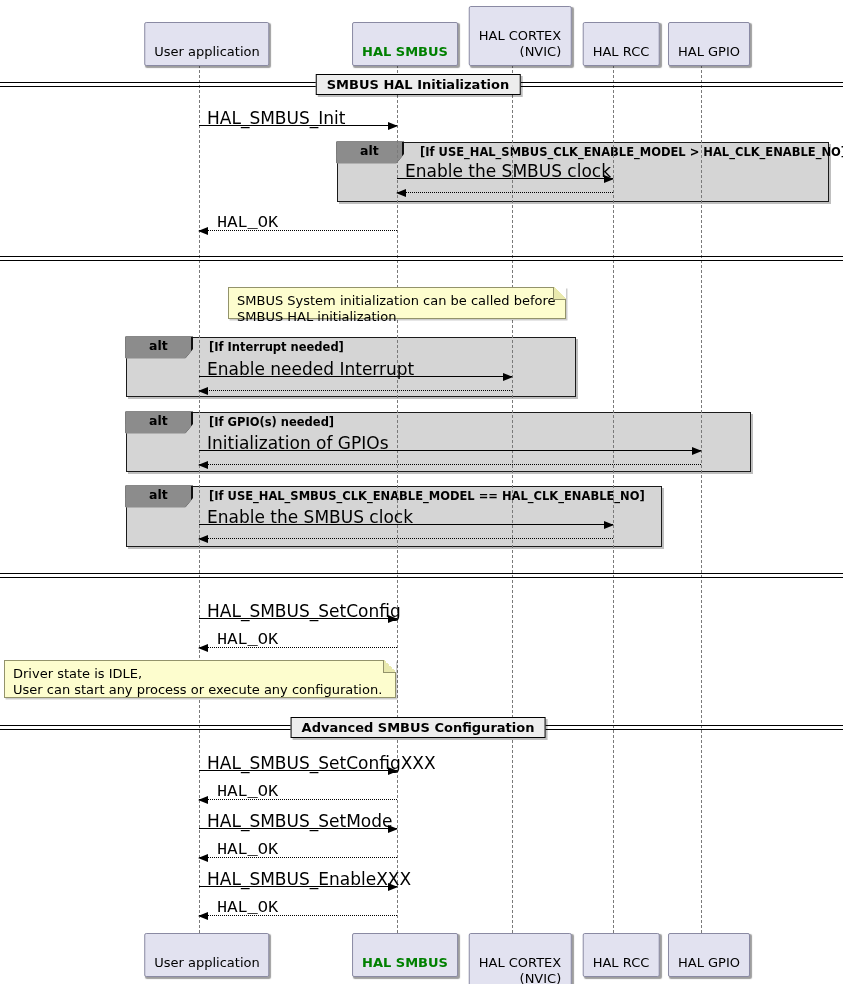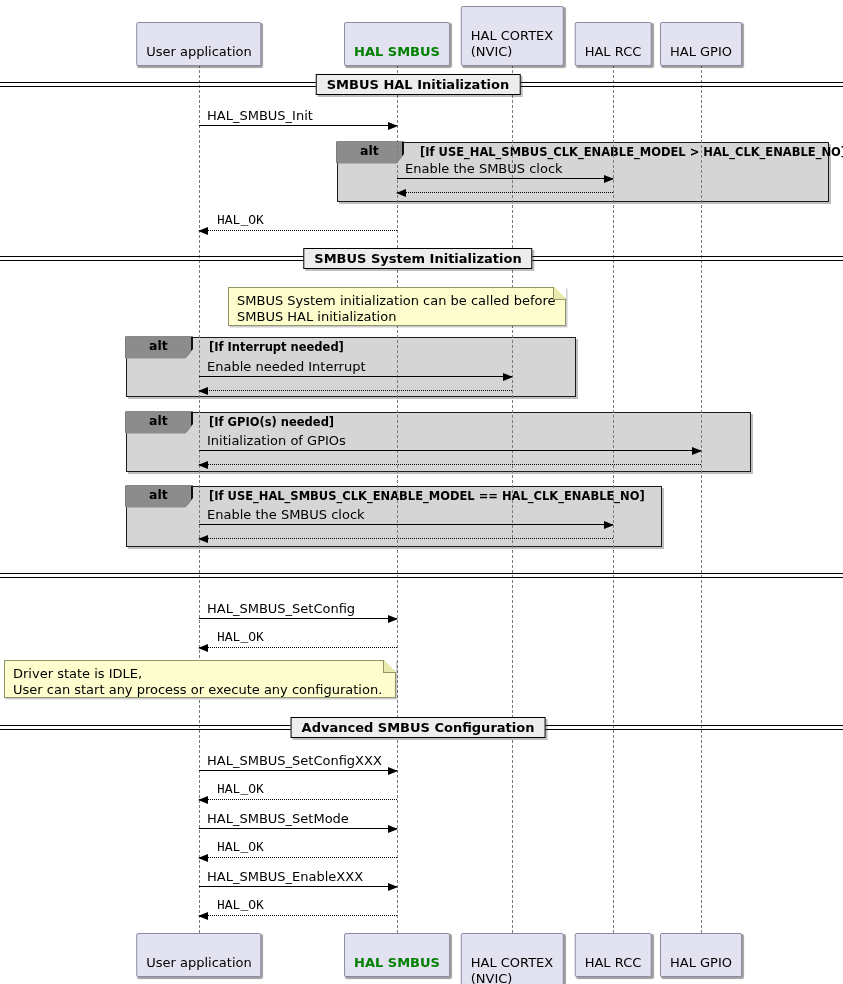--- a/index.html
+++ b/index.html
@@ -5,42 +5,42 @@
   html,body{margin:0;padding:0;background:#ffffff;}
   body{font-family:"DejaVu Sans","Liberation Sans",sans-serif;color:#000;}
   #canvas{position:relative;width:843px;height:984px;background:#fff;overflow:hidden;}
 
   
   .lifeline{position:absolute;top:50px;height:883px;width:0;border-left:1px dashed #7a7a7a;}
 
   
   .pbox{position:absolute;transform:translateX(-50%);background:#E2E2F0;
         border:1px solid #8a8aa3;border-radius:2px;box-shadow:1.5px 1.5px 1px rgba(40,40,40,.45);
-        padding:5px 9px;font-size:13px;text-align:left;white-space:pre-line;line-height:16px;}
+        padding:5px 9px;font-size:13px;text-align:right;white-space:pre-line;line-height:16px;margin-left:8px;}
   .pbox .green{color:#008000;font-weight:bold;}
 
   
   .frame{position:absolute;border:1.6px solid #1b1b1b;background:rgba(125,125,125,.32);
          box-shadow:2px 2px 0 rgba(0,0,0,.25);box-sizing:border-box;}
   .kw-outer{position:absolute;top:-1.6px;left:-1.6px;width:68px;height:22px;background:#111;
             clip-path:polygon(0 0,100% 0,100% 55%,88% 100%,0 100%);}
   .kw-inner{position:absolute;top:0;left:0;width:66px;height:32px;background:#8C8C8C;
             clip-path:polygon(0 0,100% 0,100% 55%,88% 100%,0 100%);
             font-weight:bold;font-size:12.5px;text-align:center;line-height:19px;}
   .frame-cond{position:absolute;top:2px;left:82px;font-weight:bold;font-size:11.5px;white-space:nowrap;}
 
   
   .msg{position:absolute;height:0;}
   .line{position:absolute;left:0;right:0;top:0;height:0;}
   .line.solid{border-top:1.5px solid #000;}
   .line.dotted{border-top:1.2px dotted #000;}
   .head{position:absolute;width:0;height:0;top:-3.25px;}
   .head.right{right:-1px;border-left:10px solid #000;border-top:4px solid transparent;border-bottom:4px solid transparent;}
   .head.left{left:-1px;border-right:10px solid #000;border-top:4px solid transparent;border-bottom:4px solid transparent;}
-  .msg-label{position:absolute;left:8px;top:-17px;font-size:13px;white-space:nowrap;}
+  .msg-label{position:absolute;left:8px;top:-17px;font-size:17px;white-space:nowrap;}
   .msg-label.ret{left:18px;font-family:Liberation Mono, monospace;}
 
   
   .divider-lines{position:absolute;left:0;width:843px;height:5px;box-sizing:border-box;
                  border-top:1.5px solid #000;border-bottom:1.5px solid #000;}
   .divider-label{position:absolute;left:418px;transform:translateX(-50%);background:#EDEDED;
                  border:1.5px solid #000;padding:2px 10px;font-weight:bold;font-size:13px;
                  white-space:nowrap;box-shadow:2px 2px 0 rgba(0,0,0,.25);}
 
   
@@ -179,30 +179,27 @@
     <div class="msg-label ret">HAL_OK</div>
     <div class="line dotted"></div>
     <div class="head left"></div>
   </div>
 
   <div class="divider-lines" style="top:82px"></div>
   <div class="divider-label" style="top:74px">
     <span>SMBUS HAL Initialization</span>
   </div>
   <div class="divider-lines" style="top:256px"></div>
-  <div class="divider-label" style="top:248px">
-    <span>SMBUS System Initialization</span>
-  </div>
   <div class="divider-lines" style="top:573px"></div>
   <div class="divider-lines" style="top:725px"></div>
   <div class="divider-label" style="top:717px">
     <span>Advanced SMBUS Configuration</span>
   </div>
 
-  <div class="note" style="left:228px;top:287px;width:338px;height:39px">
+  <div class="note" style="left:228px;top:287px;width:338px;height:32px">
     <div class="note-text">SMBUS System initialization can be called before
 SMBUS HAL initialization</div>
   </div>
   <div class="note" style="left:4px;top:660px;width:392px;height:38px">
     <div class="note-text">Driver state is IDLE,
 User can start any process or execute any configuration.</div>
   </div>
 
   <div class="pbox" style="left:199px;top:22px">
     <span>User application</span>

